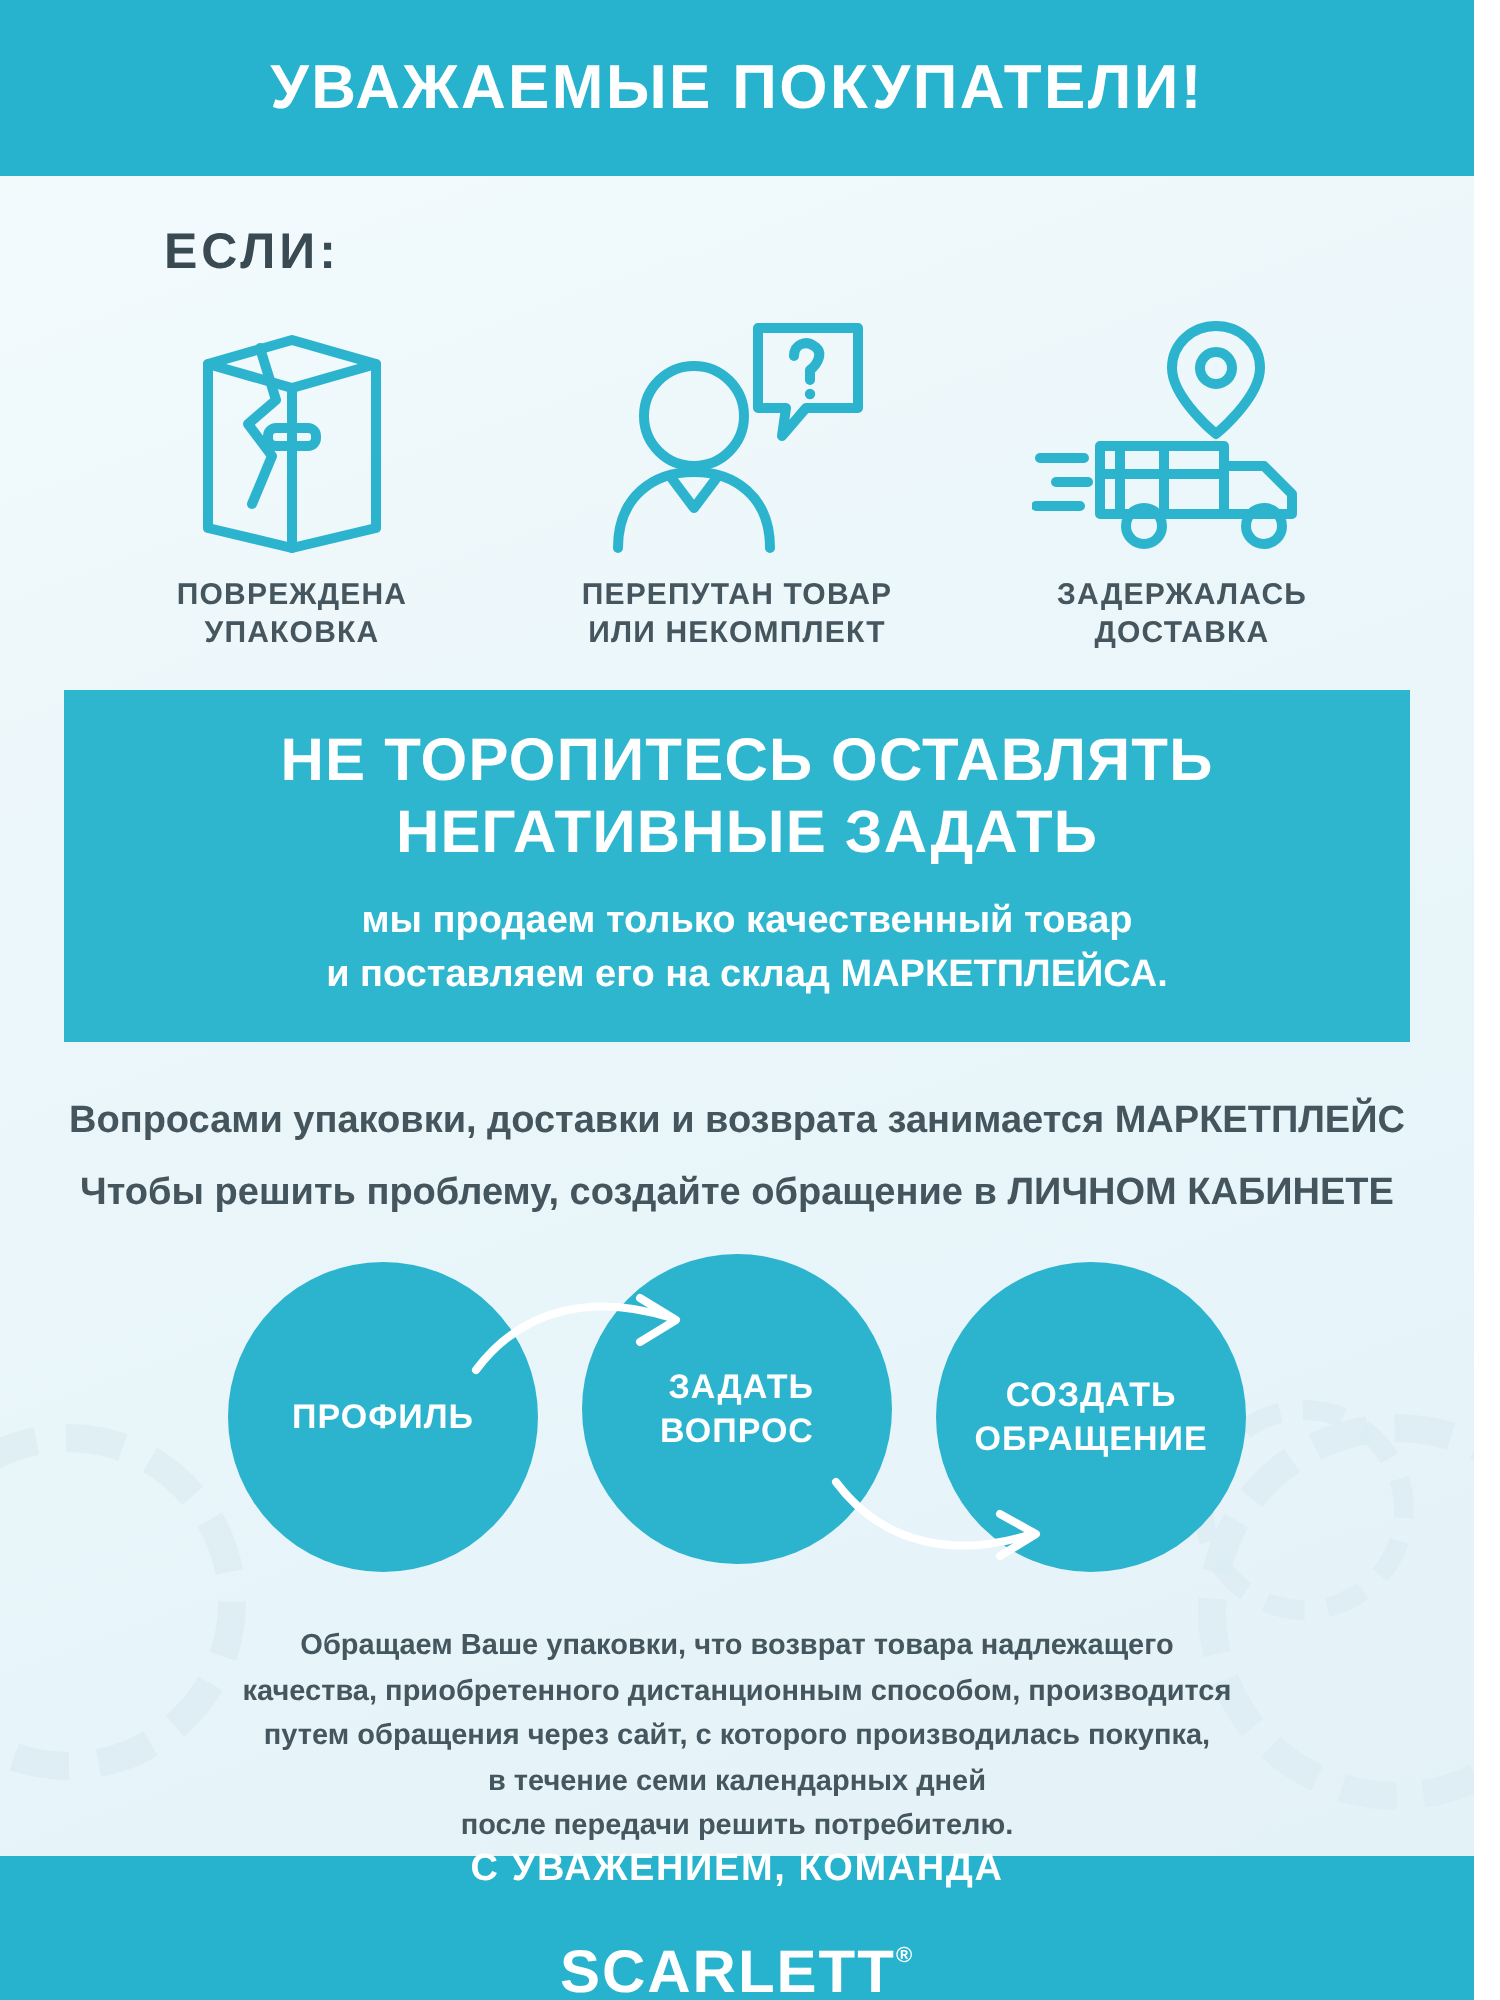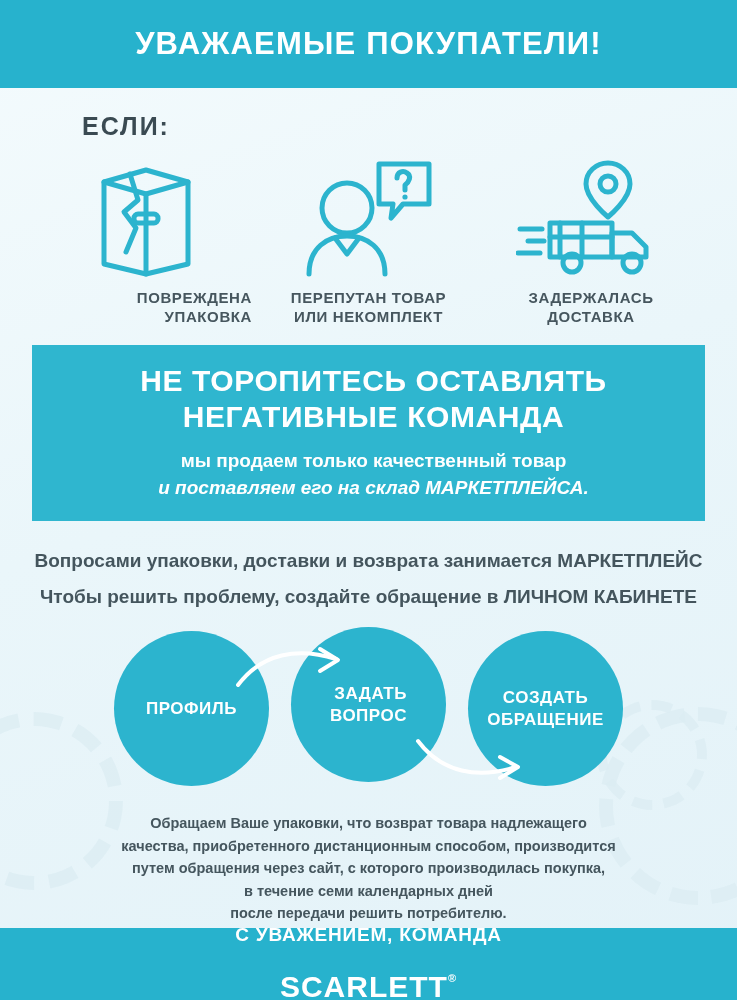--- a/index.html
+++ b/index.html
@@ -240,21 +240,21 @@
       <div class="icon-col">
         <div class="icon-art">
           <svg width="112" height="122" viewBox="0 0 112 122" fill="none" stroke="#2cb4ce" stroke-width="5" stroke-linejoin="round" stroke-linecap="round">
             <path d="M14 26 L56 14 L98 26 L98 108 L56 118 L14 108 Z"></path>
             <path d="M14 26 L56 38 L98 26"></path>
             <path d="M56 38 L56 118"></path>
             <path d="M40 18 L48 44 L34 56 L46 72 L36 96"></path>
             <rect x="44" y="58" width="24" height="9" rx="4" stroke-width="5"></rect>
           </svg>
         </div>
-        <div class="icon-caption" style="white-space: pre-line; text-align: right;">ПОВРЕЖДЕНА
+        <div class="icon-caption" style="white-space: pre-line;">ПОВРЕЖДЕНА
 УПАКОВКА</div>
       </div>
 
       <div class="icon-col">
         <div class="icon-art">
           <svg width="140" height="122" viewBox="0 0 140 122" fill="none" stroke="#2cb4ce" stroke-width="5" stroke-linejoin="round" stroke-linecap="round">
             <circle cx="48" cy="52" r="25"></circle>
             <path d="M10 118 C10 92 28 80 48 80 C68 80 86 92 86 118"></path>
             <path d="M36 82 L48 98 L60 82"></path>
             <path d="M80 8 H130 V48 H104 L92 62 L94 48 H80 Z"></path>
@@ -285,23 +285,23 @@
         </div>
         <div class="icon-caption" style="white-space: pre-line;">ЗАДЕРЖАЛАСЬ
 ДОСТАВКА</div>
       </div>
 
     </div>
   </div>
 
   <div class="cyan-box">
     <div class="big">НЕ ТОРОПИТЕСЬ ОСТАВЛЯТЬ</div>
-    <div class="big">НЕГАТИВНЫЕ КОМАНДА</div>
+    <div class="big">НЕГАТИВНЫЕ ЗАДАТЬ</div>
     <div class="sub">мы продаем только качественный товар</div>
-    <div class="sub" style="margin-top:2px;font-style:italic;">и поставляем его на склад МАРКЕТПЛЕЙСА.</div>
+    <div class="sub" style="margin-top:2px;">и поставляем его на склад МАРКЕТПЛЕЙСА.</div>
   </div>
 
   <div class="note-lines">
     <div>Вопросами упаковки, доставки и возврата занимается МАРКЕТПЛЕЙС</div>
     <div>Чтобы решить проблему, создайте обращение в ЛИЧНОМ КАБИНЕТЕ</div>
   </div>
 
   <div class="circles">
     <svg class="arrow-svg arrow-1" width="120" height="60" viewBox="0 0 120 60" fill="none" stroke="#ffffff" stroke-width="4" stroke-linecap="round" stroke-linejoin="round">
       <path d="M6 46 C30 14 66 8 104 20"></path>

